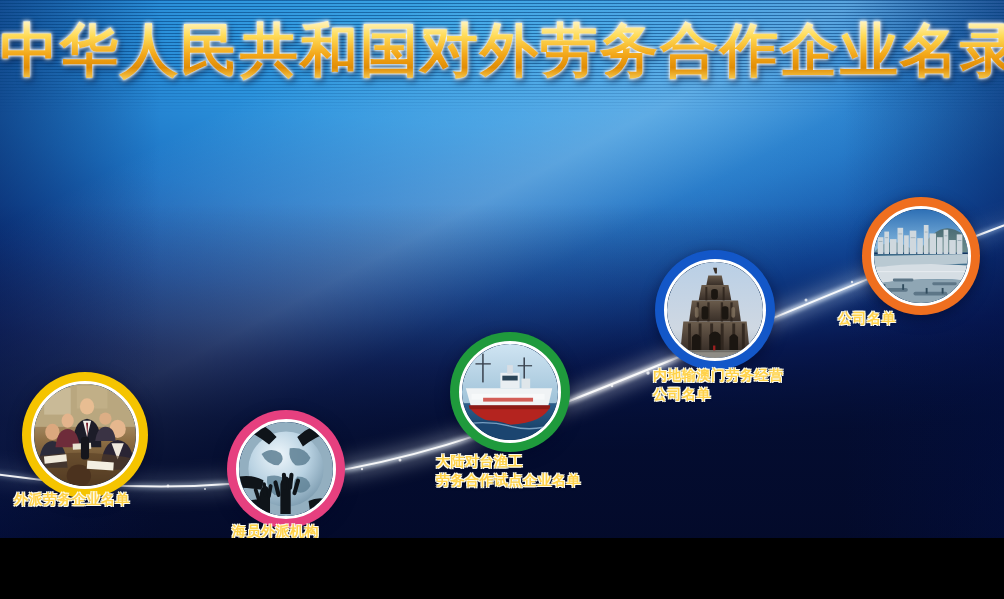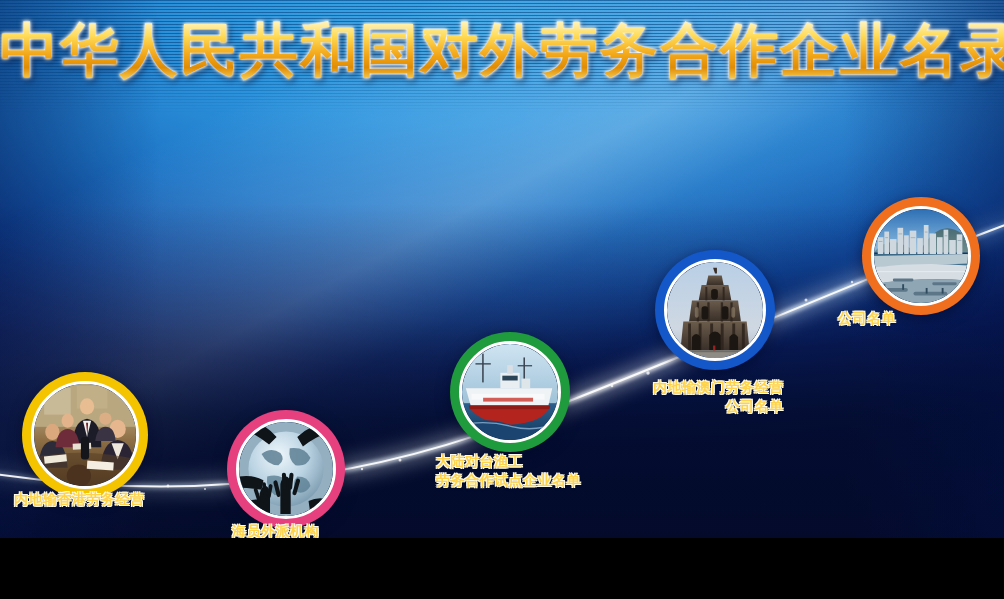--- a/index.html
+++ b/index.html
@@ -244,21 +244,21 @@
             <path d="M0 72 Q50 62 100 74 L100 100 L0 100 Z" fill="#5a3f24" opacity="0.55"></path>
             <rect x="10" y="70" width="22" height="7" fill="#efe9da" transform="rotate(-6 21 73)"></rect>
             <rect x="52" y="76" width="26" height="8" fill="#f3eee1" transform="rotate(4 65 80)"></rect>
             <rect x="38" y="58" width="18" height="6" fill="#e9e2d2" transform="rotate(-3 47 61)"></rect>
             <rect x="46" y="52" width="8" height="22" rx="3" fill="#15151c"></rect>
           </svg>
         </div>
       </div>
     </div>
     <div class="label" style="left:-8px; top:118px;">
-      <span>内地输香港劳务经营</span>
+      <span>外派劳务企业名单</span>
     </div>
   </div>
 
   <div class="node" style="left:227px; top:410px;">
     <div class="circle" style="width:118px;height:118px;background:#e6407f;">
       <div class="ring-inner">
         <div class="photo">
           <svg viewBox="0 0 100 100">
             <defs>
               <radialGradient id="globeG" cx="40%" cy="32%" r="72%">
@@ -405,21 +405,21 @@
             </g>
 
             <rect y="92" width="100" height="8" fill="#8f8c85"></rect>
             <path d="M0 92 L100 92 L100 94 L0 94 Z" fill="#6f6c66"></path>
 
             <rect x="48" y="87" width="2.4" height="5" fill="#9c2020"></rect>
           </svg>
         </div>
       </div>
     </div>
-    <div class="label" style="left:-2px; top:128px;text-align:right;">
+    <div class="label" style="left:-2px; top:116px;">
       <span>内地输澳门劳务经营</span>
       <span>公司名单</span>
     </div>
   </div>
 
   <div class="node" style="left:862px; top:197px;">
     <div class="circle" style="width:118px;height:118px;background:#ef6f1f;">
       <div class="ring-inner">
         <div class="photo">
           <svg viewBox="0 0 100 100">

